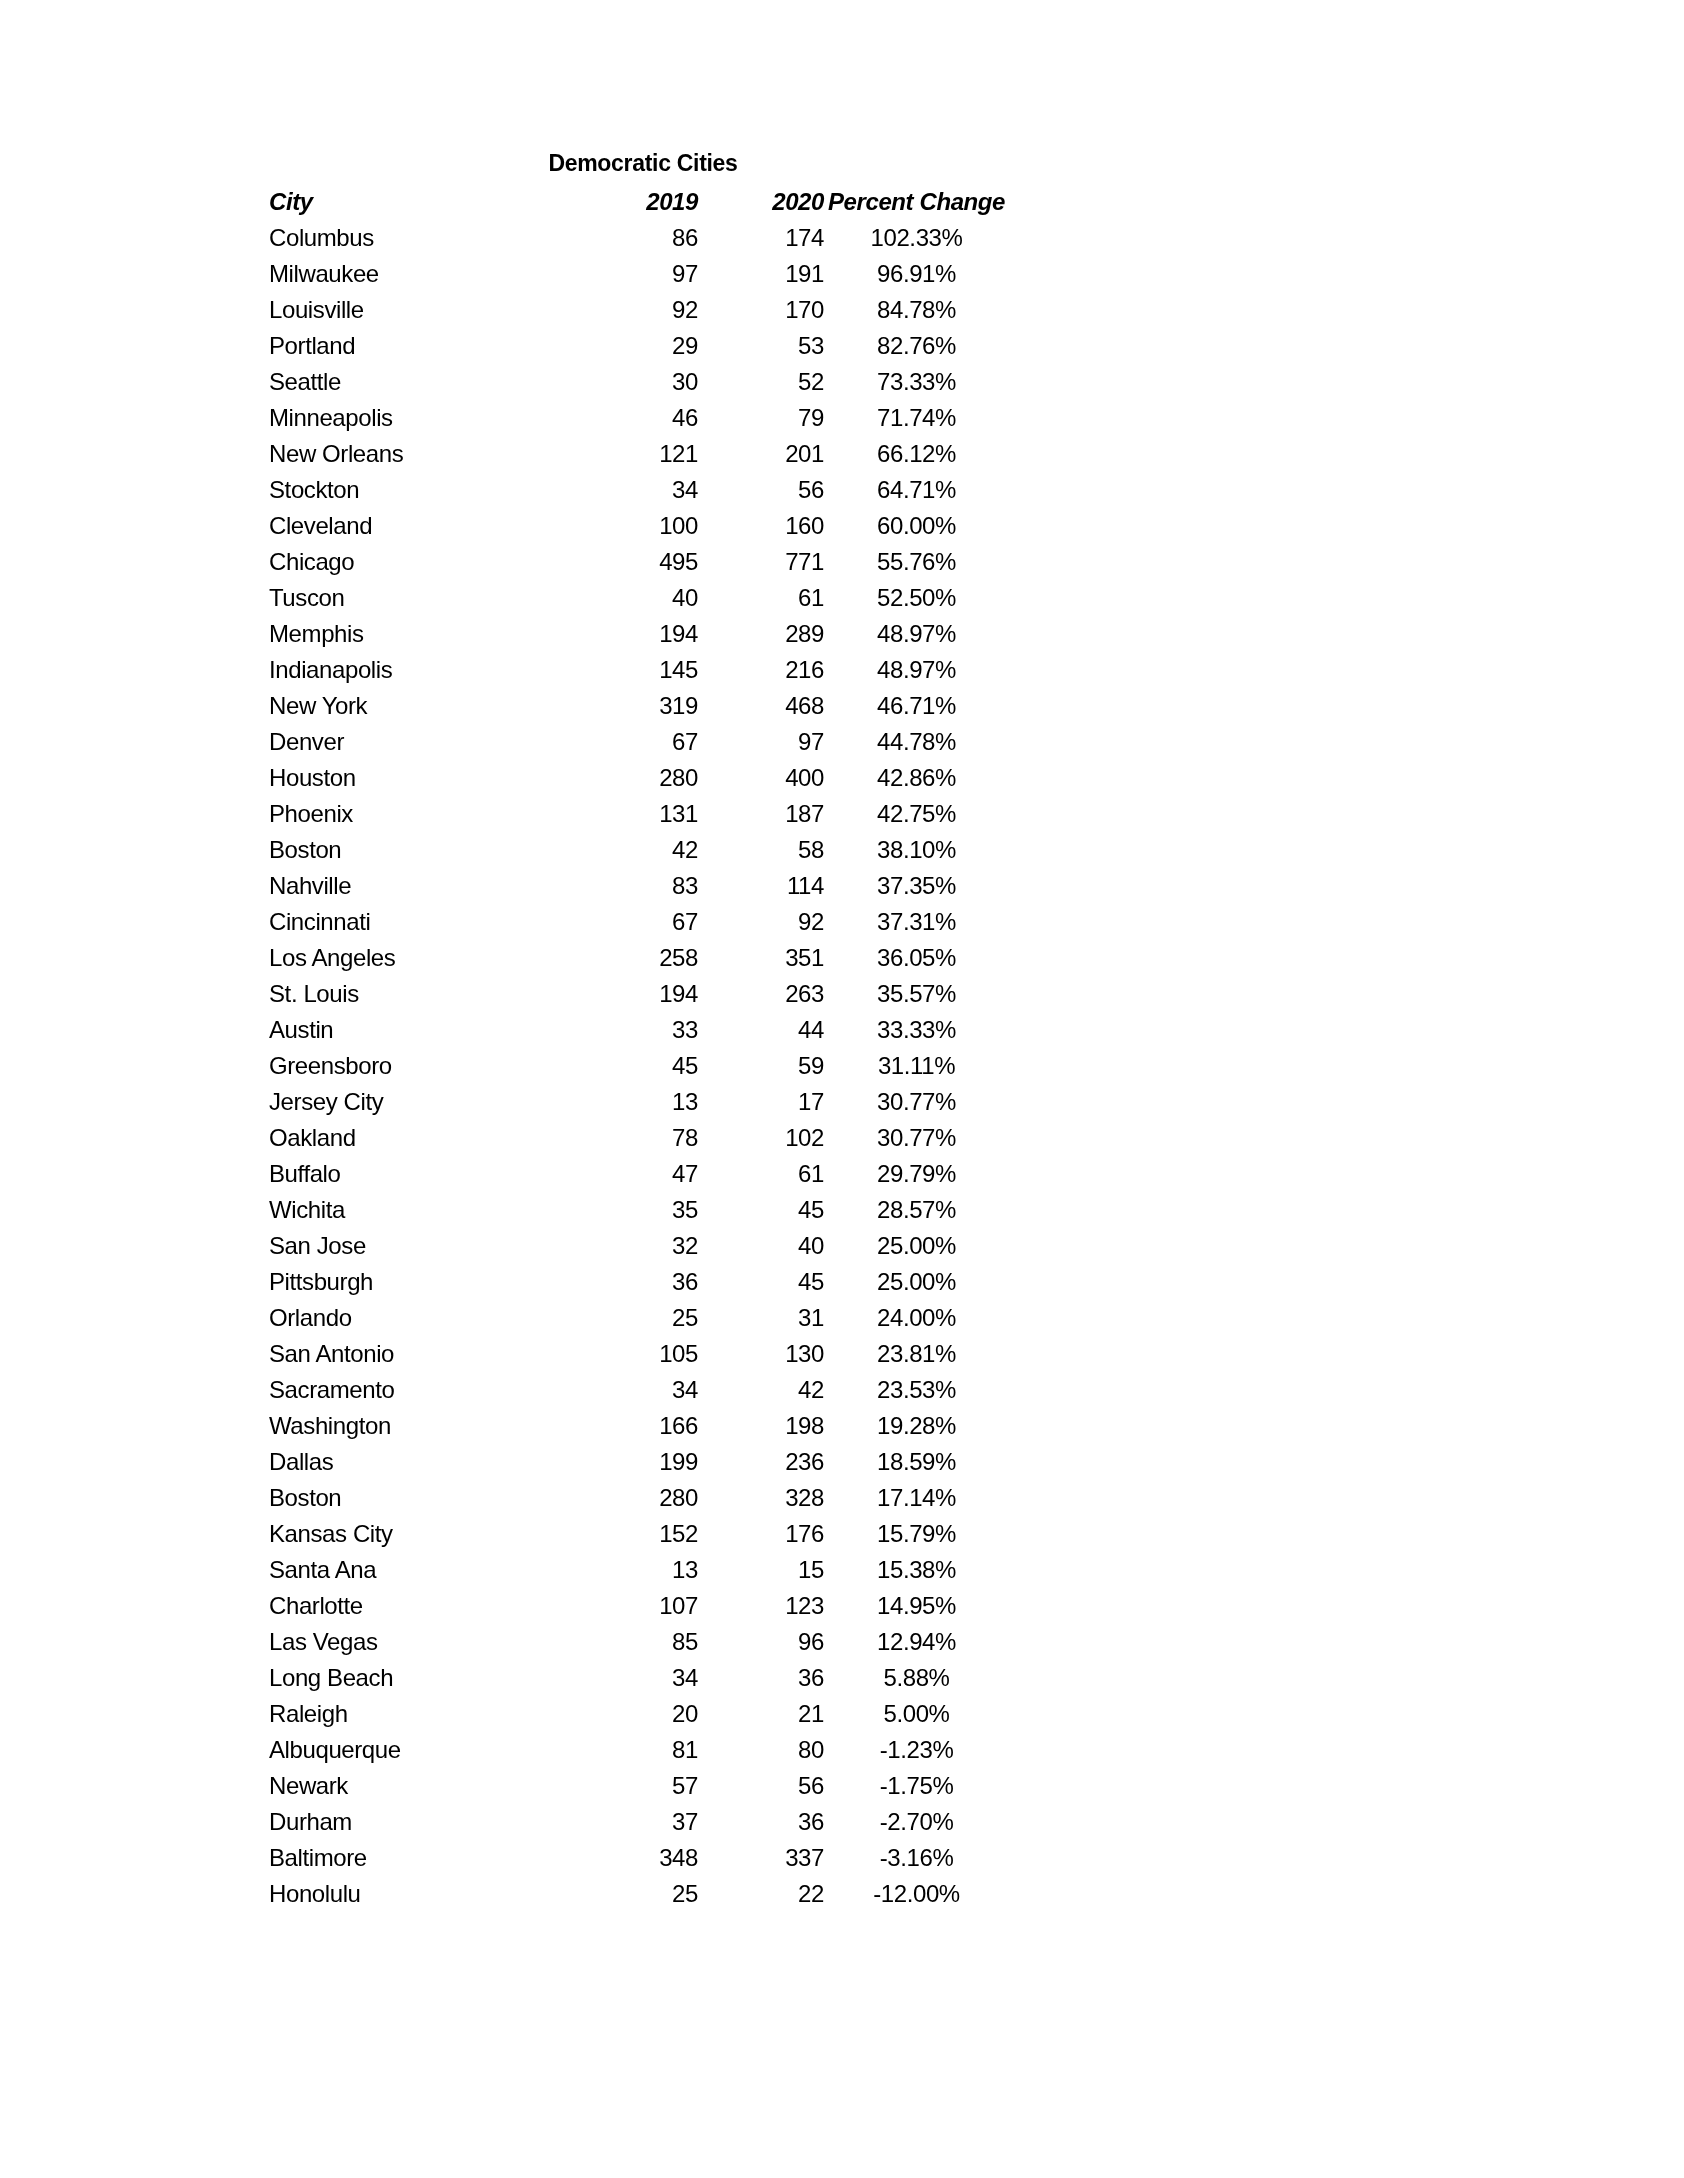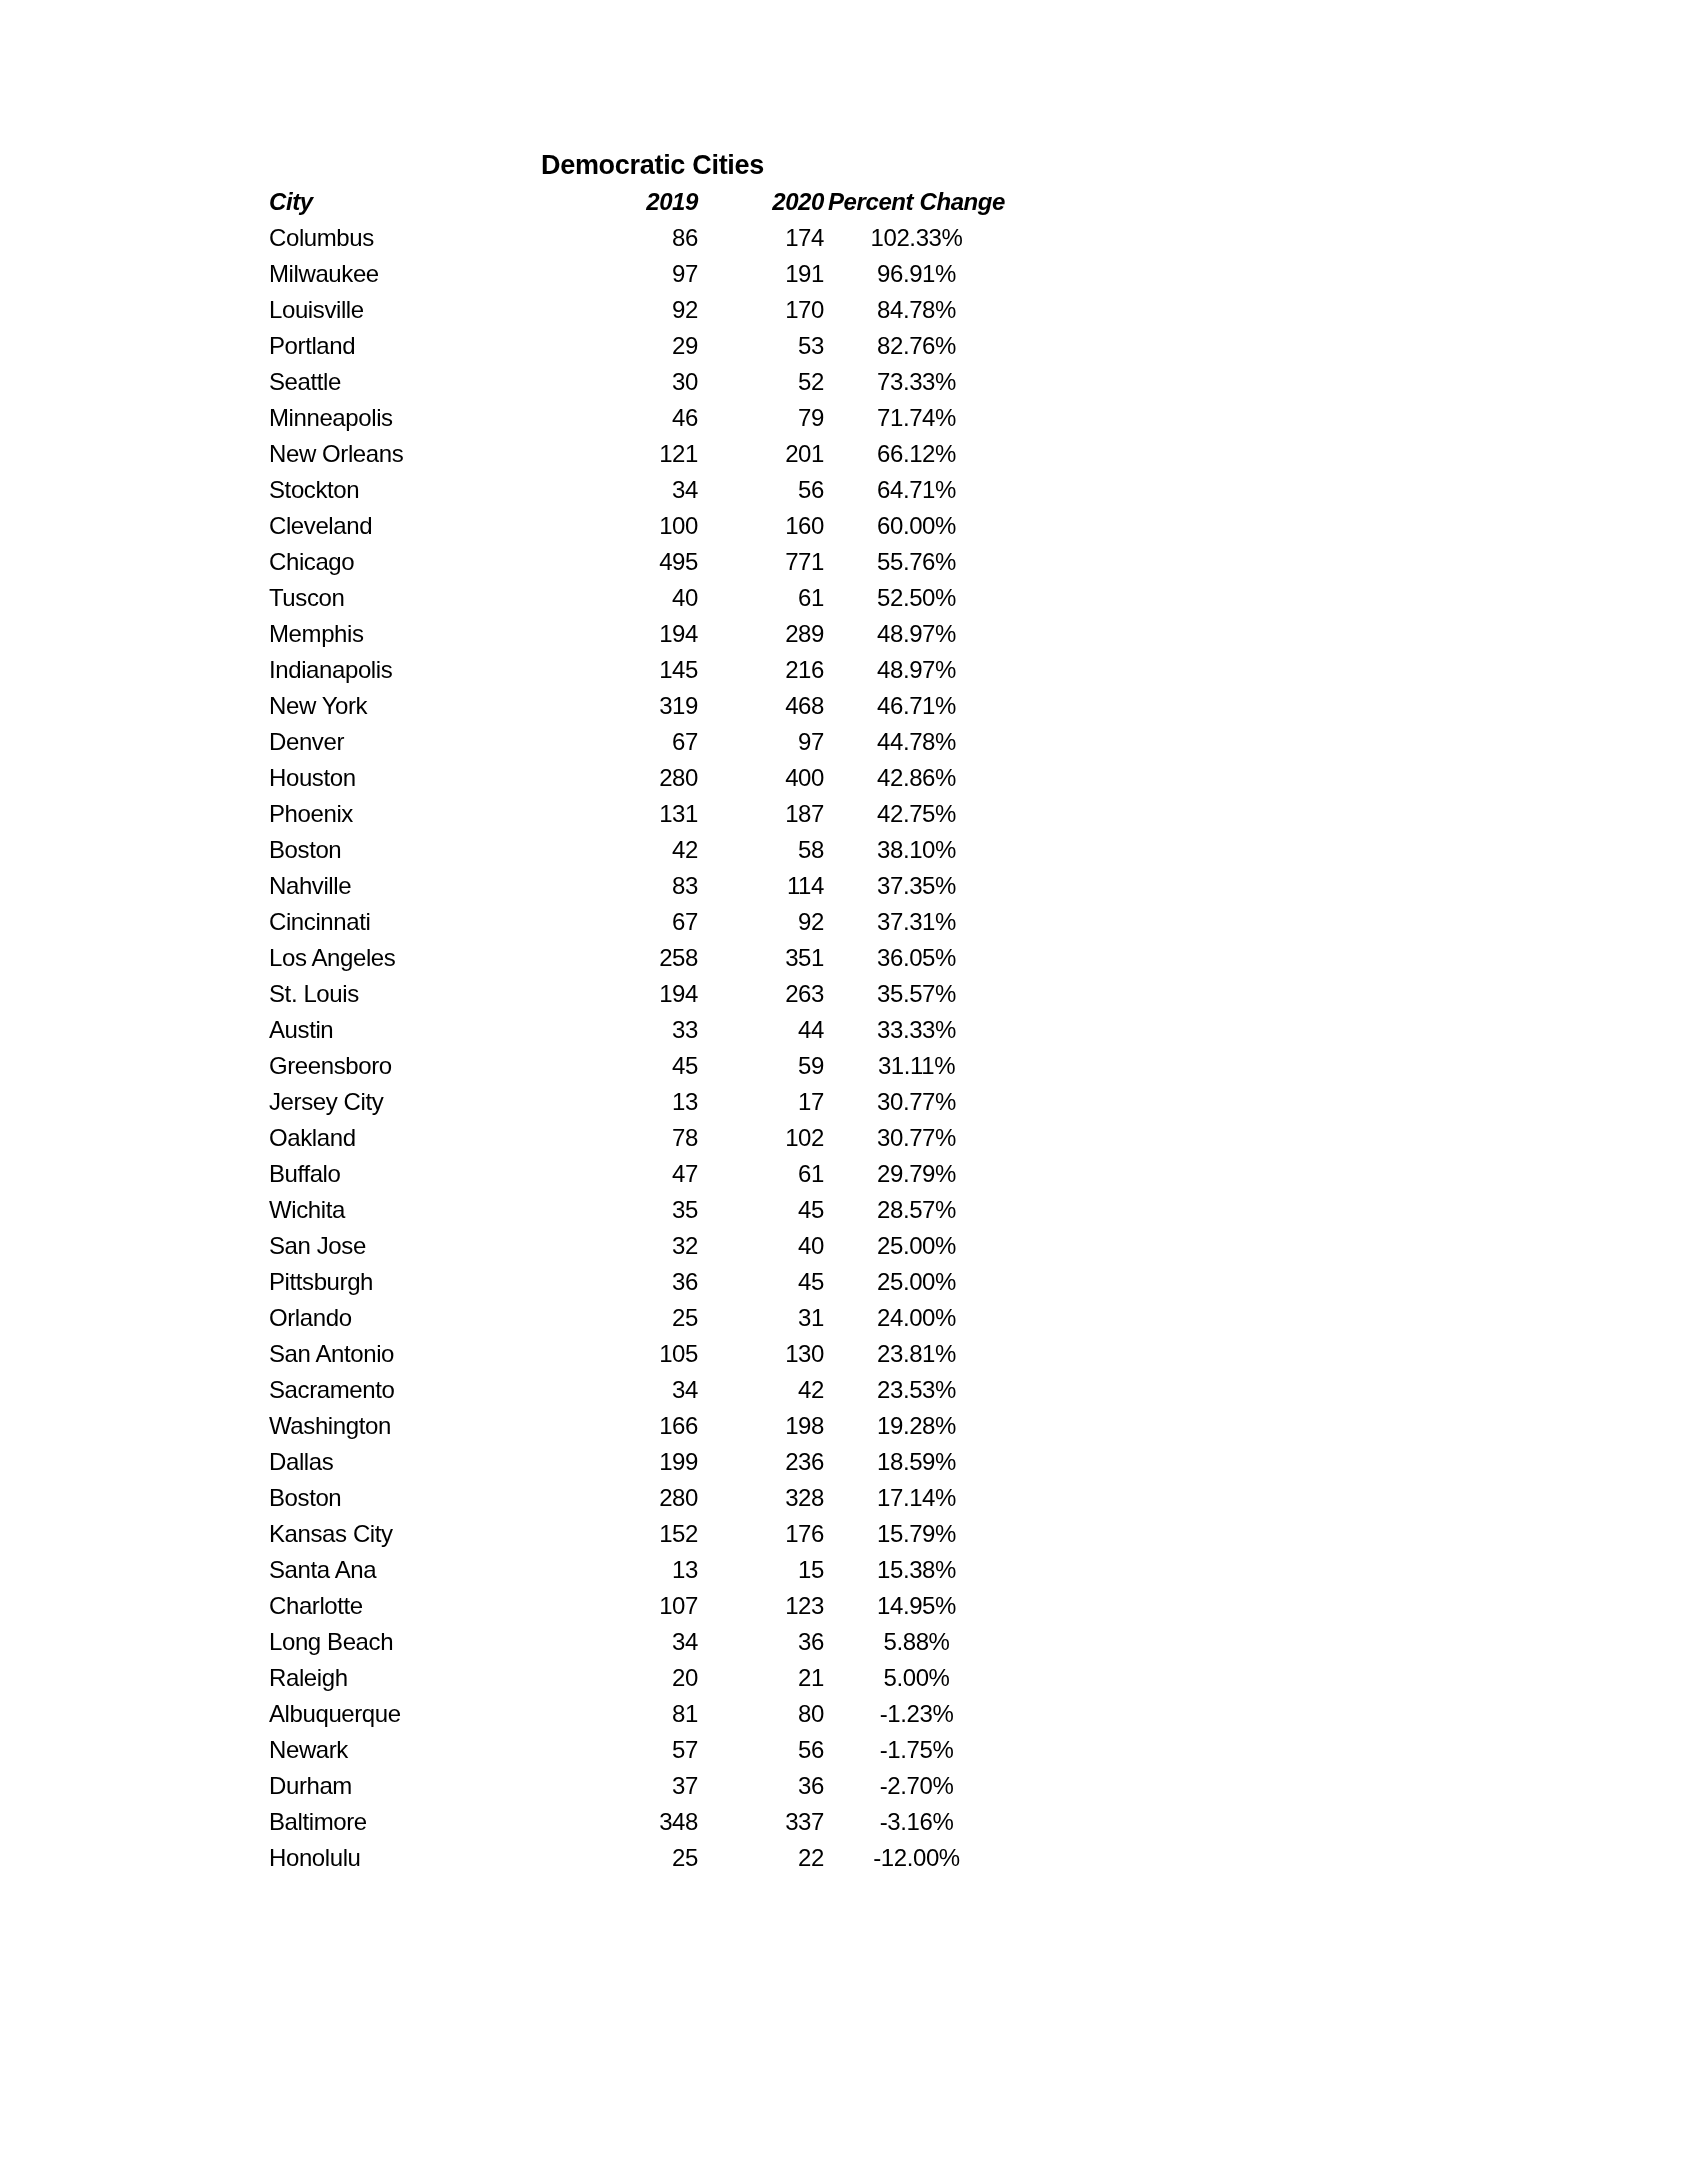--- a/index.html
+++ b/index.html
@@ -1,20 +1,20 @@
 <!DOCTYPE html>
 <html><head>
 <meta charset="utf-8">
 <style>
   html, body { margin: 0; padding: 0; background: #ffffff; }
   body { width: 1684px; height: 2178px; position: relative; overflow: hidden;
          font-family: "Liberation Sans", "DejaVu Sans", sans-serif; color: #000; }
   .page { position: absolute; left: 0; top: 0; width: 1684px; height: 2178px; background: #fff; }
   .title { position: absolute; top: 150px; left: 541px; width: 204px; text-align: center;
-           font-weight: bold; font-size: 27px; letter-spacing: -0.3px; white-space: nowrap; }
+           font-weight: bold; font-size: 23px; letter-spacing: -0.3px; white-space: nowrap; }
   table.sheet { position: absolute; top: 184px; left: 269px; border-collapse: collapse; }
   table.sheet td, table.sheet th { padding: 0; height: 36px; font-size: 24px; white-space: nowrap;
            letter-spacing: -0.4px; vertical-align: middle; font-weight: normal; }
   table.sheet th { font-weight: bold; font-style: italic; }
   .c-city { width: 267px; text-align: left; }
   .c-y19 { width: 162px; text-align: right; }
   .c-y20 { width: 126px; text-align: right; }
   .c-pct { width: 185px; text-align: center; }
 </style>
 </head>
@@ -260,20 +260,26 @@
           <td class="c-y20">15</td>
           <td class="c-pct">15.38%</td>
         </tr>
         <tr>
           <td class="c-city">Charlotte</td>
           <td class="c-y19">107</td>
           <td class="c-y20">123</td>
           <td class="c-pct">14.95%</td>
         </tr>
         <tr>
+          <td class="c-city">Las Vegas</td>
+          <td class="c-y19">85</td>
+          <td class="c-y20">96</td>
+          <td class="c-pct">12.94%</td>
+        </tr>
+        <tr>
           <td class="c-city">Long Beach</td>
           <td class="c-y19">34</td>
           <td class="c-y20">36</td>
           <td class="c-pct">5.88%</td>
         </tr>
         <tr>
           <td class="c-city">Raleigh</td>
           <td class="c-y19">20</td>
           <td class="c-y20">21</td>
           <td class="c-pct">5.00%</td>

